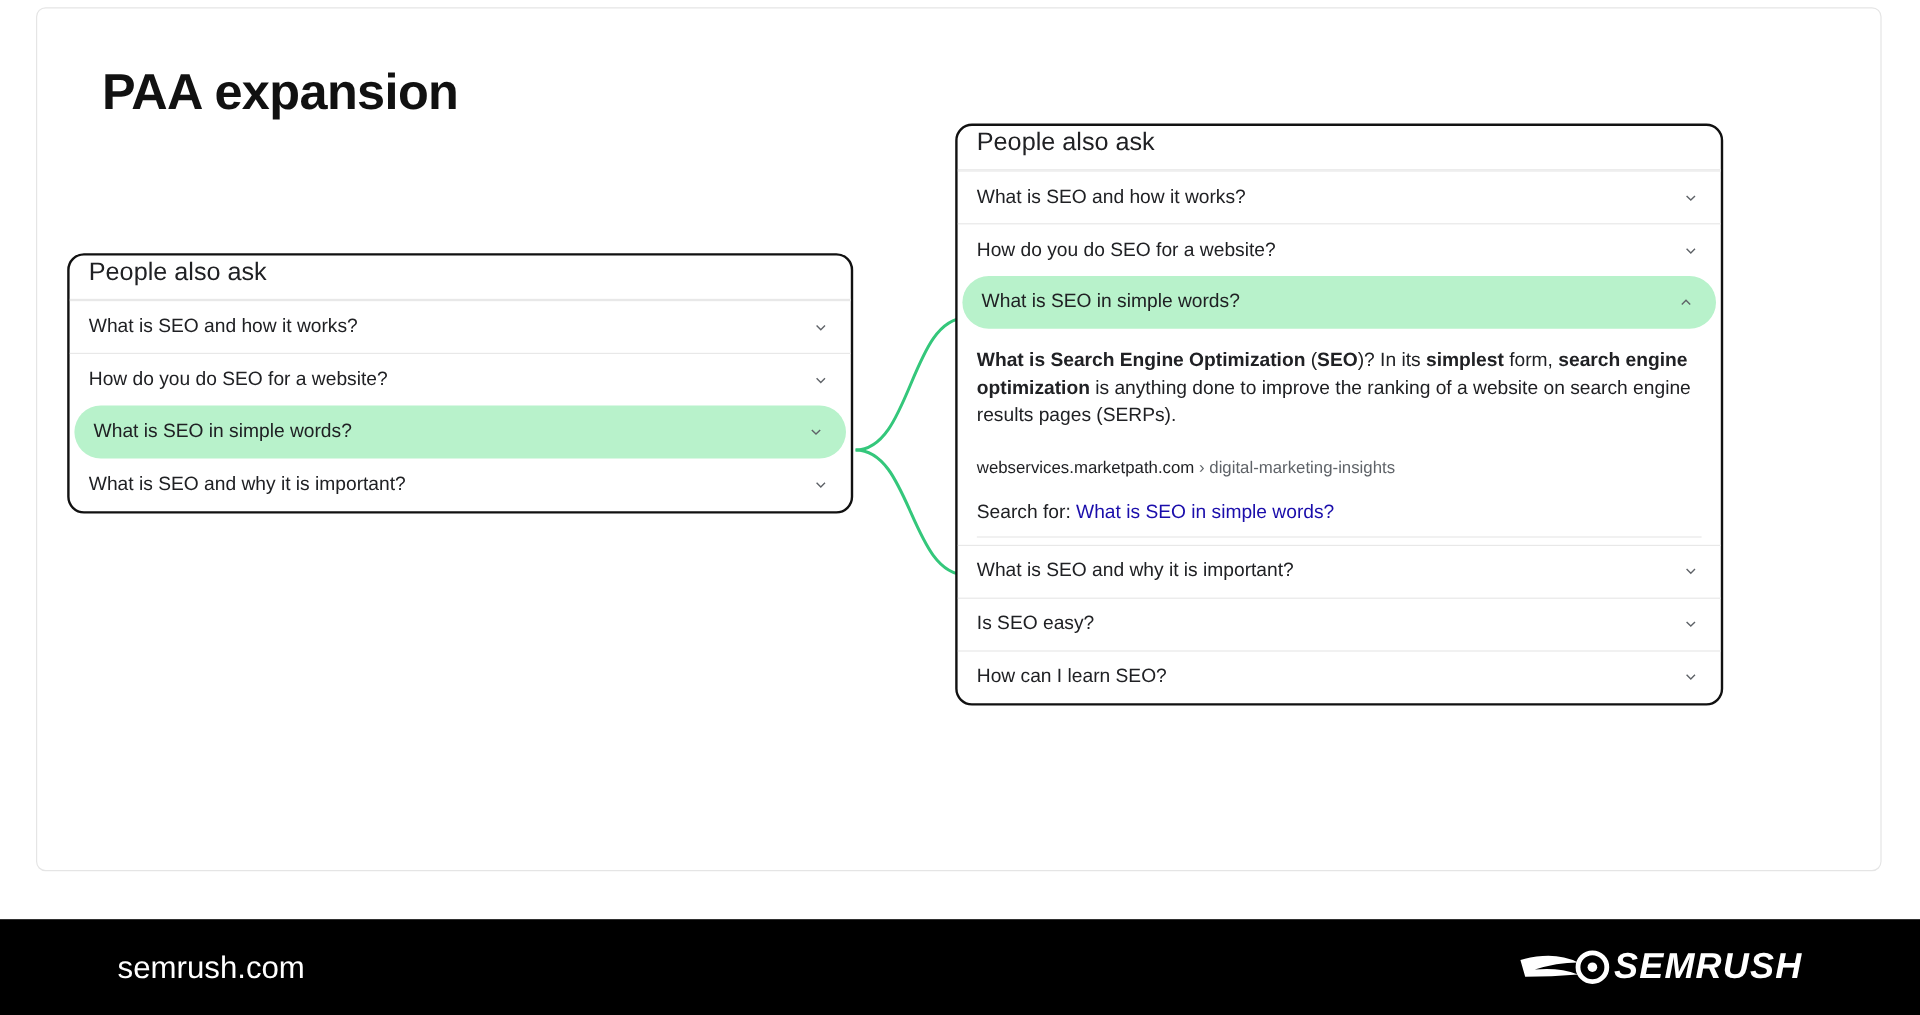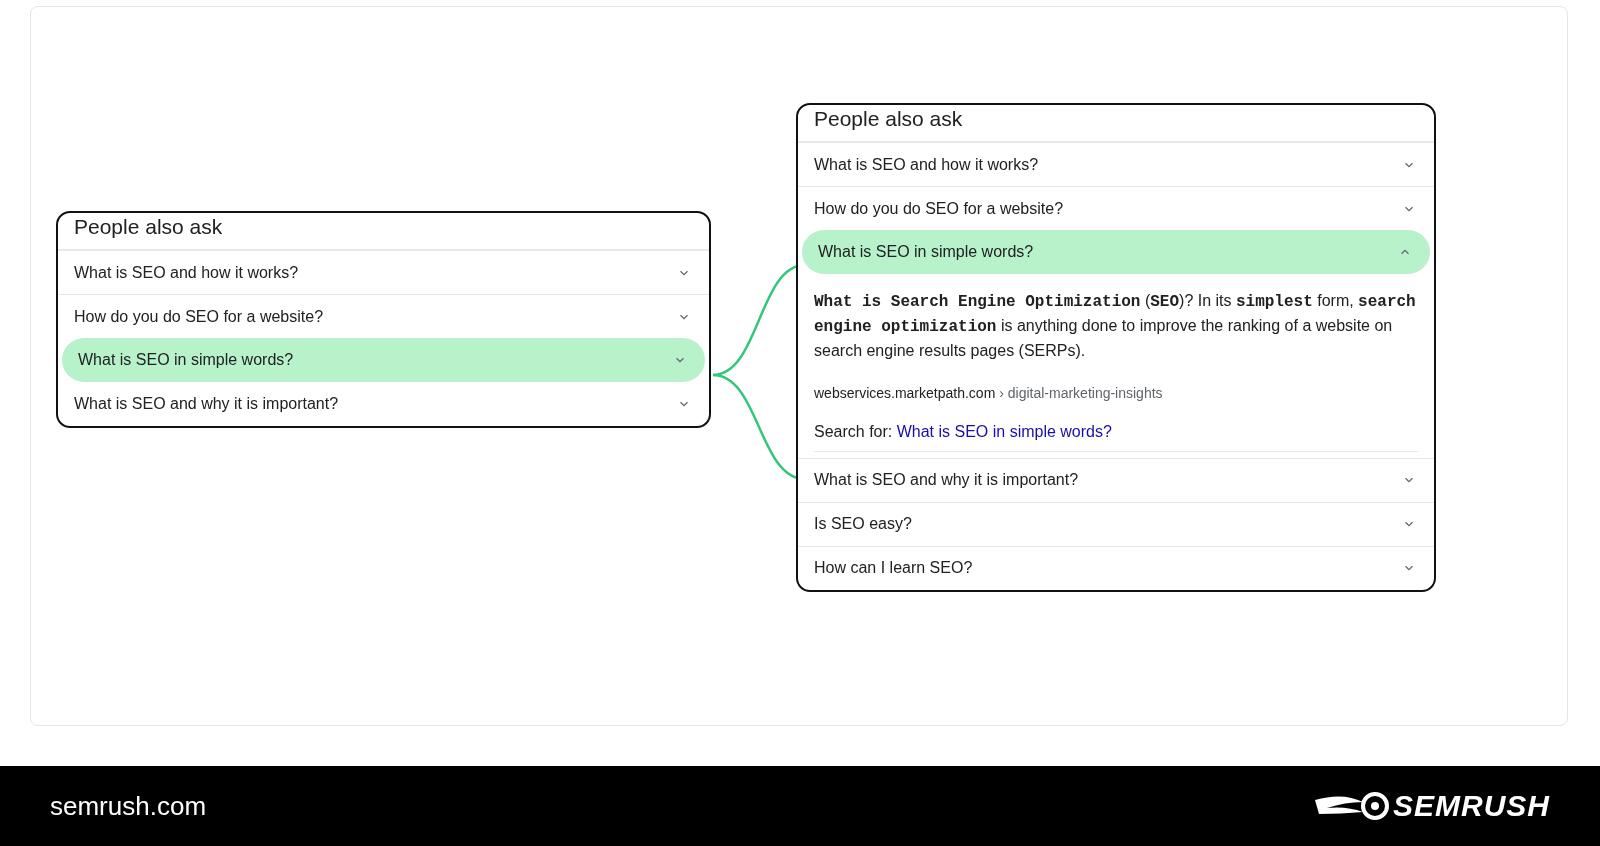--- a/index.html
+++ b/index.html
@@ -70,21 +70,21 @@
   .chev svg { width: 14px; height: 14px; stroke: #5f6368; stroke-width: 2; fill: none; }
   .answer {
     padding: 14px 16px 6px 16px;
     border-top: 1px solid transparent;
   }
   .answer .snippet {
     font-size: 16px;
     color: #202124;
     line-height: 1.45;
   }
-  .answer .snippet b { font-weight: 700; font-family: Liberation Mono, monospace; }
+  .answer .snippet b { font-weight: 700; }
   .answer .crumb {
     margin-top: 22px;
     font-size: 14px;
     color: #202124;
   }
   .answer .crumb .path { color: #5f6368; }
   .answer .link {
     margin-top: 6px;
     font-size: 20px;
     color: #1a0dab;
@@ -105,21 +105,21 @@
   }
   .footer {
     position: absolute;
     left: 0; bottom: 0;
     width: 100%; height: 80px;
     background: #000;
     color: #fff;
     display: flex;
     align-items: center;
     justify-content: space-between;
-    padding: 0 50px;
+    padding: 0 98px;
   }
   .footer .site {
     font-size: 26px;
     font-weight: 400;
   }
   .footer .brand {
     display: flex;
     align-items: center;
   }
   .footer .brand .wordmark {
@@ -128,20 +128,21 @@
     font-style: italic;
     letter-spacing: 1px;
   }
   .footer .brand svg { width: 80px; height: 32px; }
 </style>
 </head>
 <body>
 
 <div class="canvas">
 
+  <div class="title">PAA expansion</div>
 
   <div class="card left">
     <div class="card-h">People also ask</div>
 
     <div class="row">
       <span>What is SEO and how it works?</span>
       <span class="chev">
           <svg viewBox="0 0 24 24">
             <polyline points="6 9 12 15 18 9"></polyline>
           </svg>

